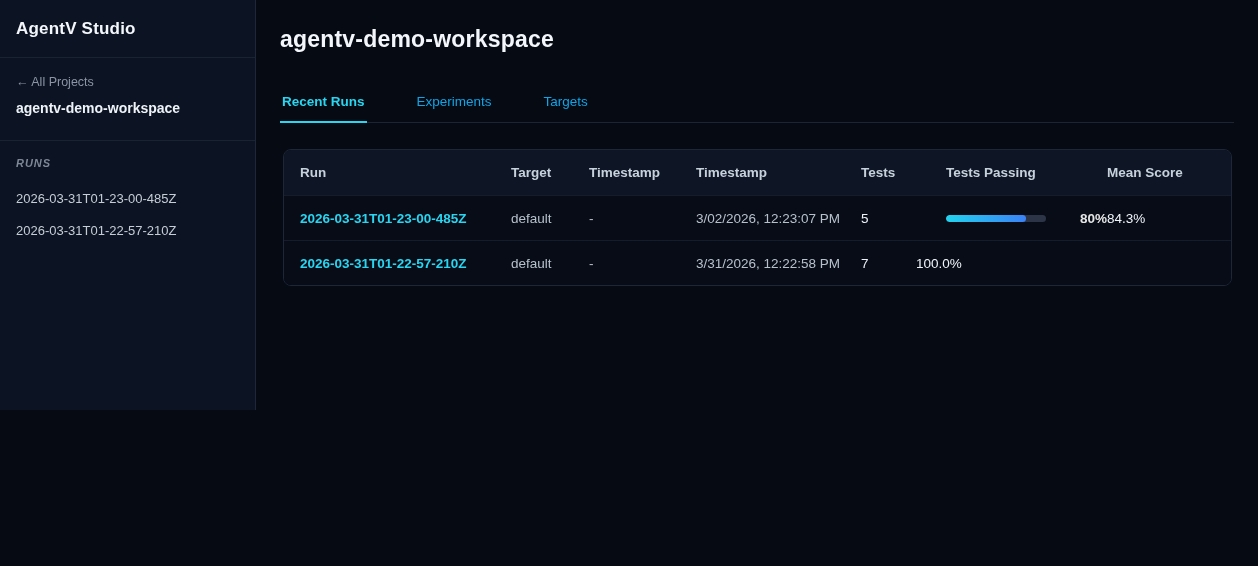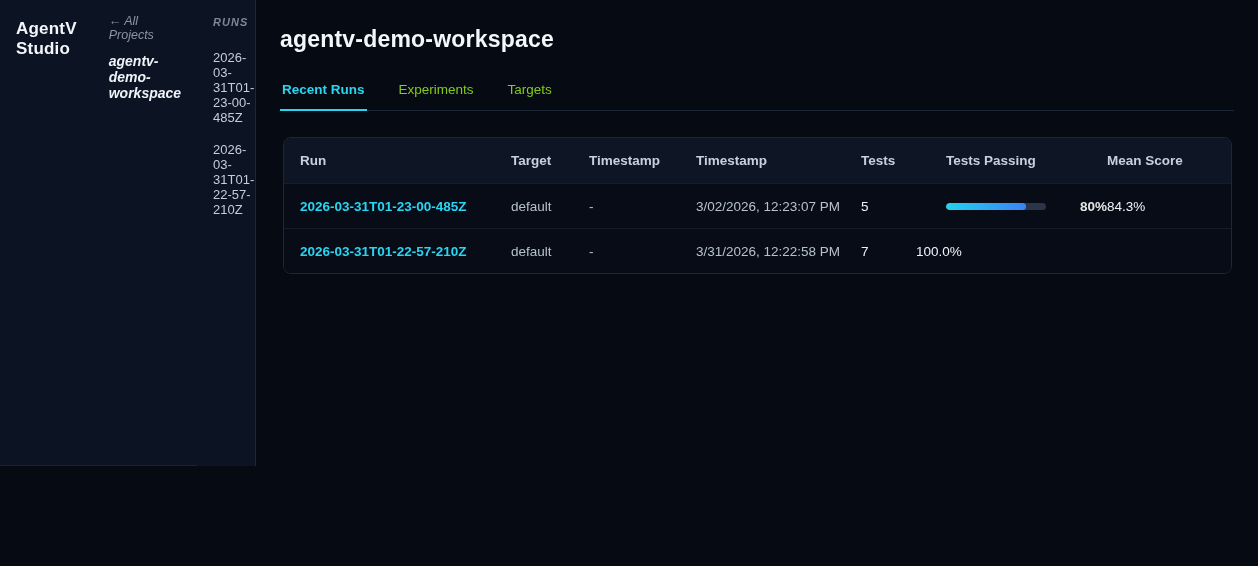--- a/index.html
+++ b/index.html
@@ -7,35 +7,34 @@
     width: 1258px; height: 566px;
     overflow: hidden;
     background: #060a13;
     font-family: "Liberation Sans", "DejaVu Sans", sans-serif;
     color: #e6edf3;
   }
   .app { display: flex; width: 1258px; height: 566px; }
 
   
   .sidebar {
-    width: 256px; height: 466px;
+    width: 256px; height: 410px;
     background: #0c1322;
     border-right: 1px solid #1d2737;
     flex-shrink: 0;
-    display: flex; 
+    display: flex; flex-direction: column;
   }
   .sidebar-header {
     padding: 19px 16px 18px 16px;
     border-bottom: 1px solid #1a2332;
   }
   .app-title { font-size: 17px; font-weight: bold; color: #f3f7fb; letter-spacing: 0.2px; }
   .sidebar-project {
-    padding: 14px 16px 9px 16px;
+    padding: 14px 16px 24px 16px;
     border-bottom: 1px solid #1a2332;
-    font-style: italic;
   }
   .back-link {
     font-size: 12.5px; color: #8b95a5; cursor: pointer;
     display: inline-block; margin-bottom: 11px;
   }
   .workspace-name { font-size: 14px; font-weight: bold; color: #eef3f8; }
   .sidebar-runs { padding: 16px 16px; }
   .runs-label {
     font-size: 11px; color: #7d8795; letter-spacing: 0.09em;
     margin-bottom: 14px; font-weight: 600; font-style: italic;
@@ -43,26 +42,26 @@
   .sidebar-run-item {
     font-size: 13px; color: #c6cdd6; cursor: pointer;
     padding: 8px 0 9px 0;
   }
 
   
   .main { flex: 1; padding: 26px 24px 0 24px; }
   .page-title { font-size: 23px; font-weight: bold; color: #f3f7fb; letter-spacing: 0.2px; }
 
   .tabs {
-    display: flex; gap: 30px;
-    margin-top: 29px;
+    display: flex; gap: 48px;
+    margin-top: 41px;
     border-bottom: 1px solid #1c2534;
   }
   .tab {
-    font-size: 13.5px; color: #84cc16; cursor: pointer;
+    font-size: 13.5px; color: #0ea5e9; cursor: pointer;
     padding: 0 2px 12px 2px;
     border-bottom: 2px solid transparent;
     margin-bottom: -1px;
   }
   .tab.active {
     color: #29d6f1; font-weight: bold;
     border-bottom-color: #29d6f1;
   }
 
   

